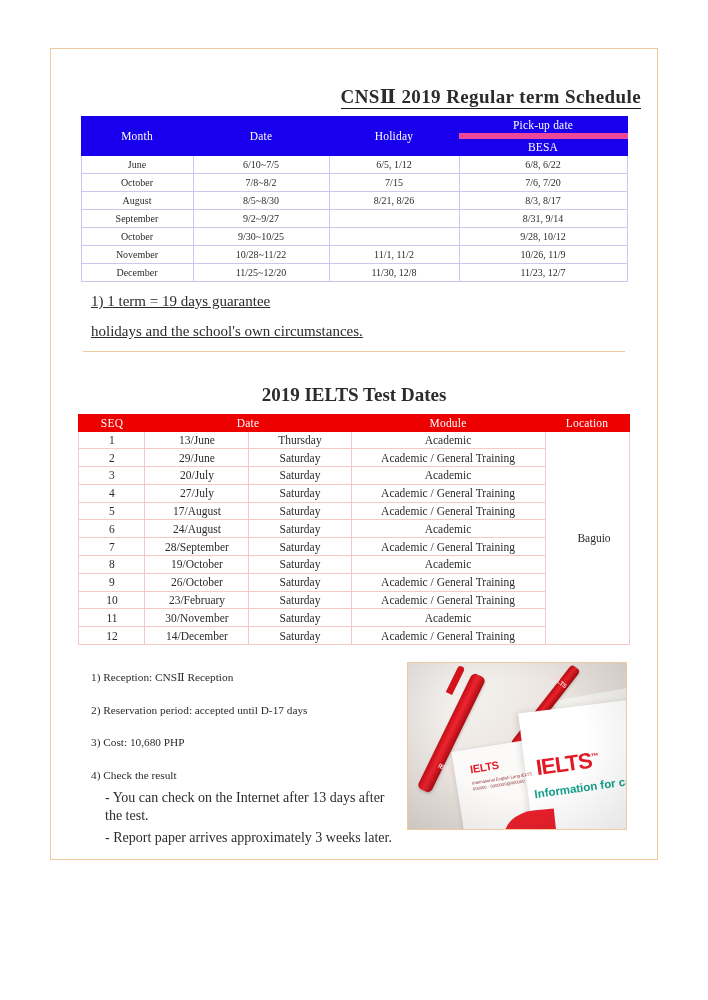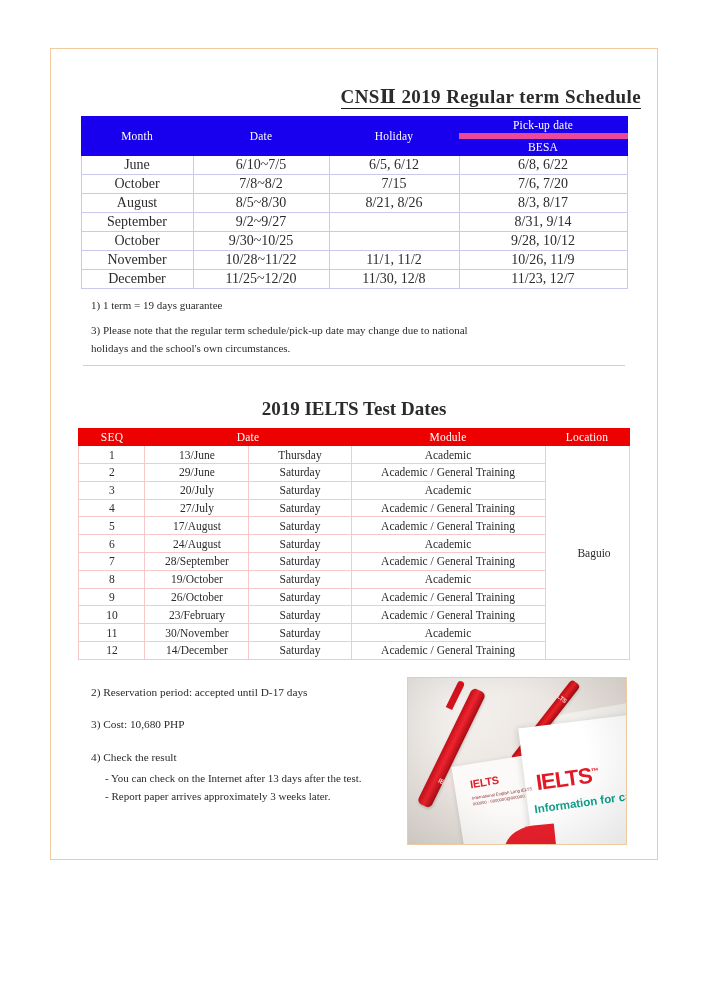--- a/index.html
+++ b/index.html
@@ -82,30 +82,31 @@
   }
   table.sched th.sub-top {
     border-bottom: 6px solid #ec4899;
     height: 16px;
   }
   table.sched td {
     border: 1px solid #c9c9f0;
     text-align: center;
     height: 18px;
     padding: 1px 0;
-    font-size: 14px;
+    font-size: 10px;
     color: #2b2b2b;
   }
 
   
   .notes {
     padding: 9px 20px 0 24px;
-    font-size: 11px;
+    font-size: 15px;
     line-height: 1.25;
     color: #2b2b2b;
+    text-decoration: underline;
   }
   .notes p {
     margin: 0 0 11px 0;
   }
   .notes p.justify {
     text-align: justify;
     text-justify: inter-word;
     margin-bottom: 4px;
   }
   .notes p.cont {
@@ -161,21 +162,21 @@
   }
   .bottom-notes p {
     margin: 0 0 18px 0;
   }
   .bottom-notes p.last-head {
     margin-bottom: 6px;
   }
   .bottom-notes .sub {
     margin: 0 0 4px 0;
     padding-left: 14px;
-    font-size: 11px;
+    font-size: 14px;
     font-family: Liberation Serif, serif;
   }
 
   
   .photo {
     width: 220px;
     height: 168px;
     border: 1px solid #f0c9a0;
     position: relative;
     overflow: hidden;
@@ -339,21 +340,21 @@
           <th class="sub-top">Pick-up date</th>
         </tr>
         <tr>
           <th>BESA</th>
         </tr>
       </thead>
       <tbody>
         <tr>
           <td>June</td>
           <td>6/10~7/5</td>
-          <td>6/5, 6/12</td>
+          <td>6/5, 1/12</td>
           <td>6/8, 6/22</td>
         </tr>
         <tr>
           <td>October</td>
           <td>7/8~8/2</td>
           <td>7/15</td>
           <td>7/6, 7/20</td>
         </tr>
         <tr>
           <td>August</td>
@@ -383,21 +384,20 @@
           <td>December</td>
           <td>11/25~12/20</td>
           <td>11/30, 12/8</td>
           <td>11/23, 12/7</td>
         </tr>
       </tbody>
     </table>
 
     <div class="notes">
       <p>1) 1 term = 19 days guarantee</p>
-      <p class="justify">3) Please note that the regular term schedule/pick-up date may change due to national</p>
       <p class="cont">holidays and the school's own circumstances.</p>
     </div>
 
     <div class="section-divider"></div>
 
     <h1 class="doc-title-2">
       <span class="u">2019 IELTS Test Dates</span>
     </h1>
 
     <table class="tbl ielts">
@@ -488,20 +488,21 @@
           <td>12</td>
           <td>14/December</td>
           <td>Saturday</td>
           <td>Academic / General Training</td>
         </tr>
       </tbody>
     </table>
 
     <div class="bottom-wrap">
       <div class="bottom-notes">
+        <p>1) Reception: CNSⅡ  Reception</p>
         <p>2) Reservation period: accepted until D-17 days</p>
         <p>3) Cost:  10,680 PHP</p>
         <p class="last-head">4) Check the result</p>
         <p class="sub">- You can check on the Internet after 13 days after the test.</p>
         <p class="sub">- Report paper arrives approximately 3 weeks later.</p>
       </div>
 
       <div class="photo">
         <div class="bg"></div>
         <div class="sheet-c"></div>

